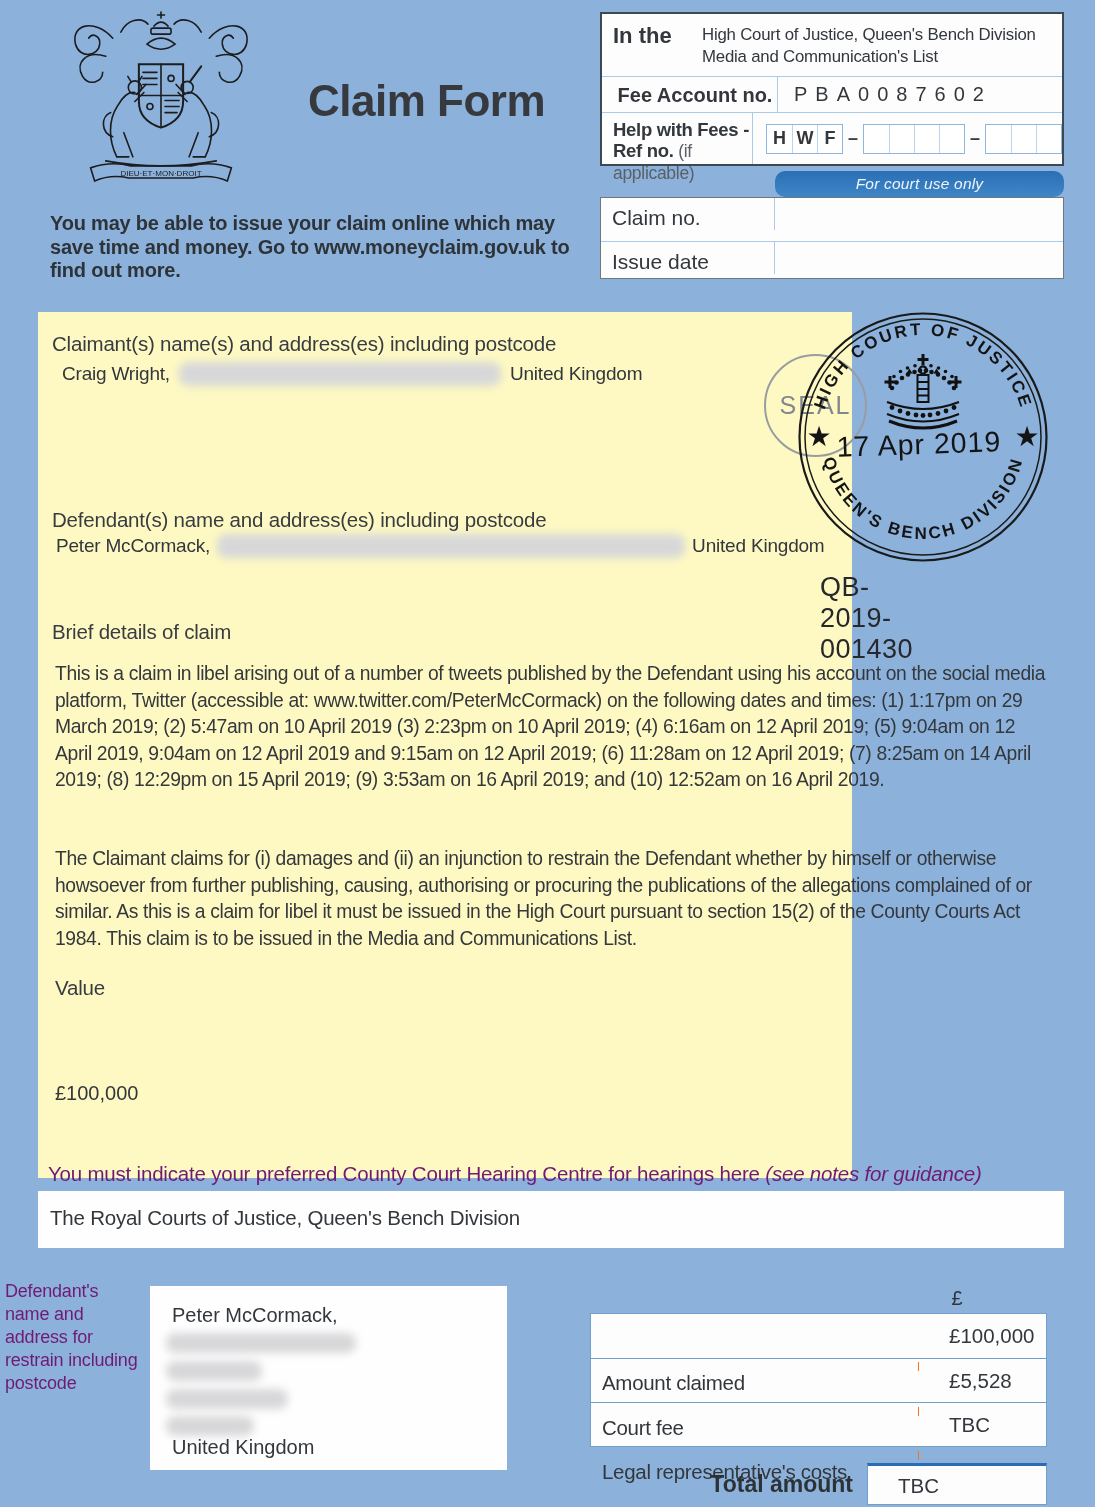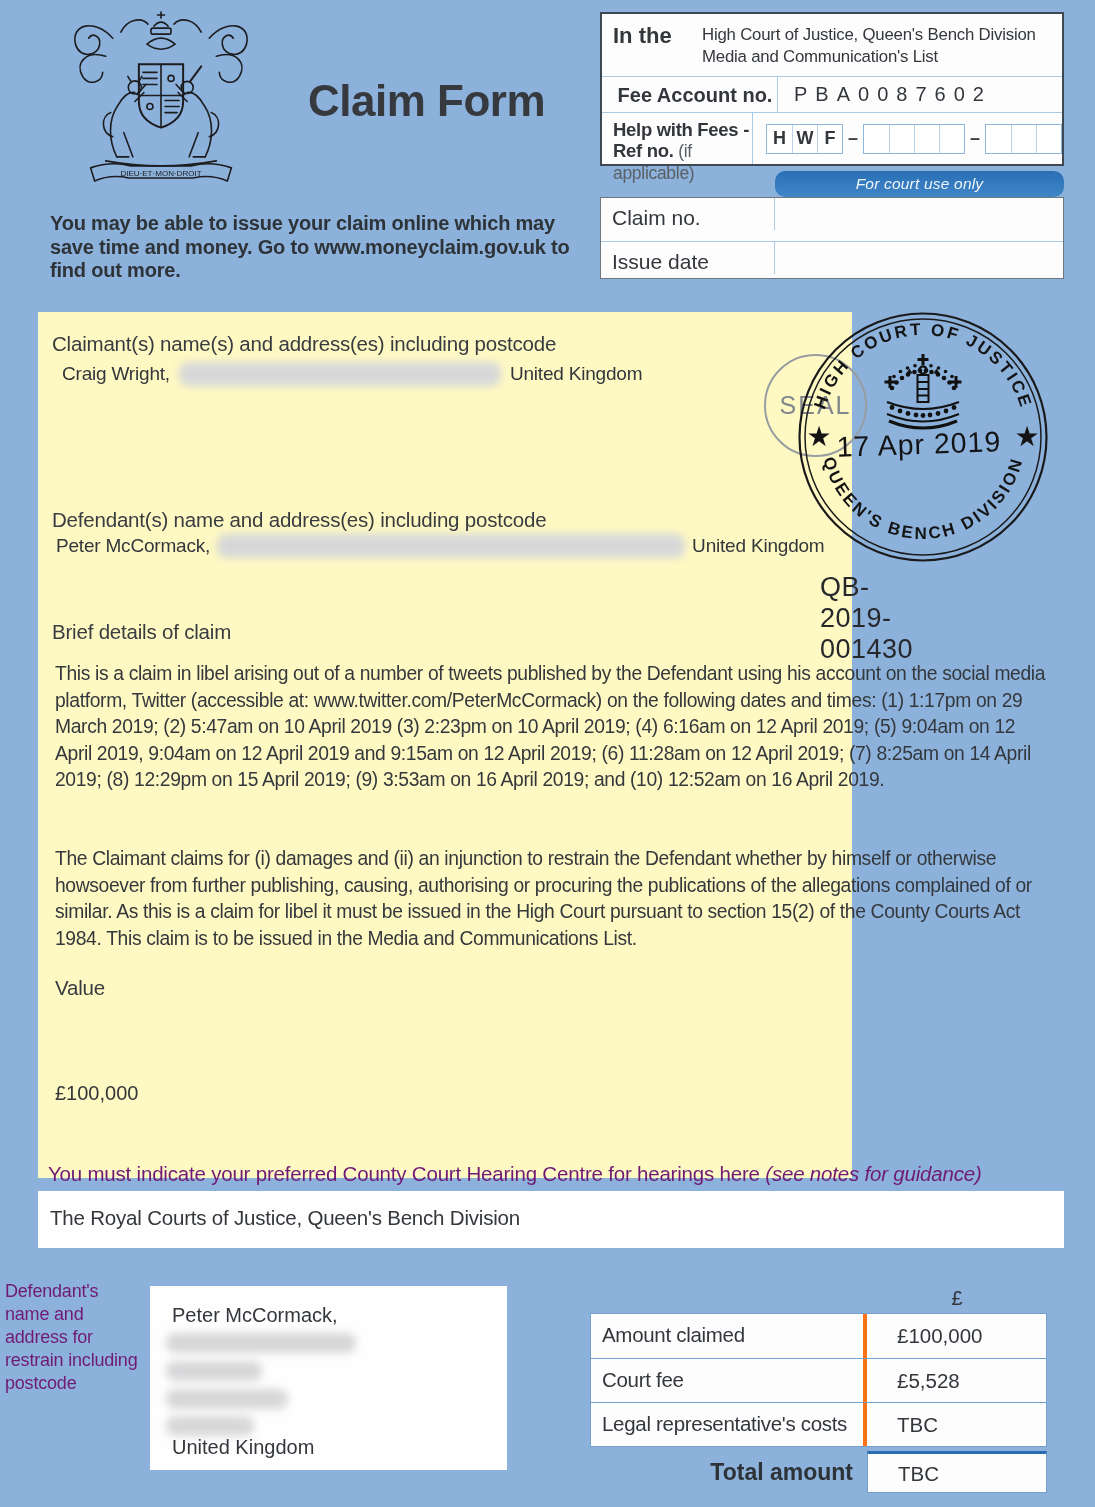--- a/index.html
+++ b/index.html
@@ -117,23 +117,23 @@
   #svc-r2 { top: 75px; width: 96px; height: 20px; }
   #svc-r3 { top: 103px; width: 122px; height: 20px; }
   #svc-r4 { top: 130px; width: 88px; height: 20px; }
 
   
   #currency-symbol { left: 867px; top: 1287px; width: 180px; text-align: center; font-size: 20px; color: #2f343a; }
   #amounts { left: 590px; top: 1313px; width: 457px; }
   #amounts-grid { border: 1px solid #739fcd; background: #fdfdfe; }
   .am-row { display: flex; height: 44px; }
   .am-row + .am-row { border-top: 1px solid #739fcd; }
-  .am-label { width: 276px; padding: 9px 0 0 11px; font-size: 20.5px; letter-spacing: -0.3px; border-right: 4px solid #f97316; }
+  .am-label { width: 328px; padding: 9px 0 0 11px; font-size: 20.5px; letter-spacing: -0.3px; border-right: 1px solid #f97316; margin-top: 48px; }
   .am-value { flex: 1; padding: 10px 0 0 30px; font-size: 20.5px; }
-  .total-row { display: flex; margin-top: 4px; }
+  .total-row { display: flex; margin-top: 16px; }
   .total-label { width: 277px; text-align: right; padding: 8px 14px 0 0; font-weight: bold; font-size: 23px; color: #2d3237; }
   .total-value {
     width: 180px; height: 42px; background: #fdfdfe;
     border: 1px solid #739fcd; border-top: 3px solid #2a6cb2;
     padding: 8px 0 0 30px; font-size: 20.5px;
   }
 </style>
 </head>
 <body>
 

